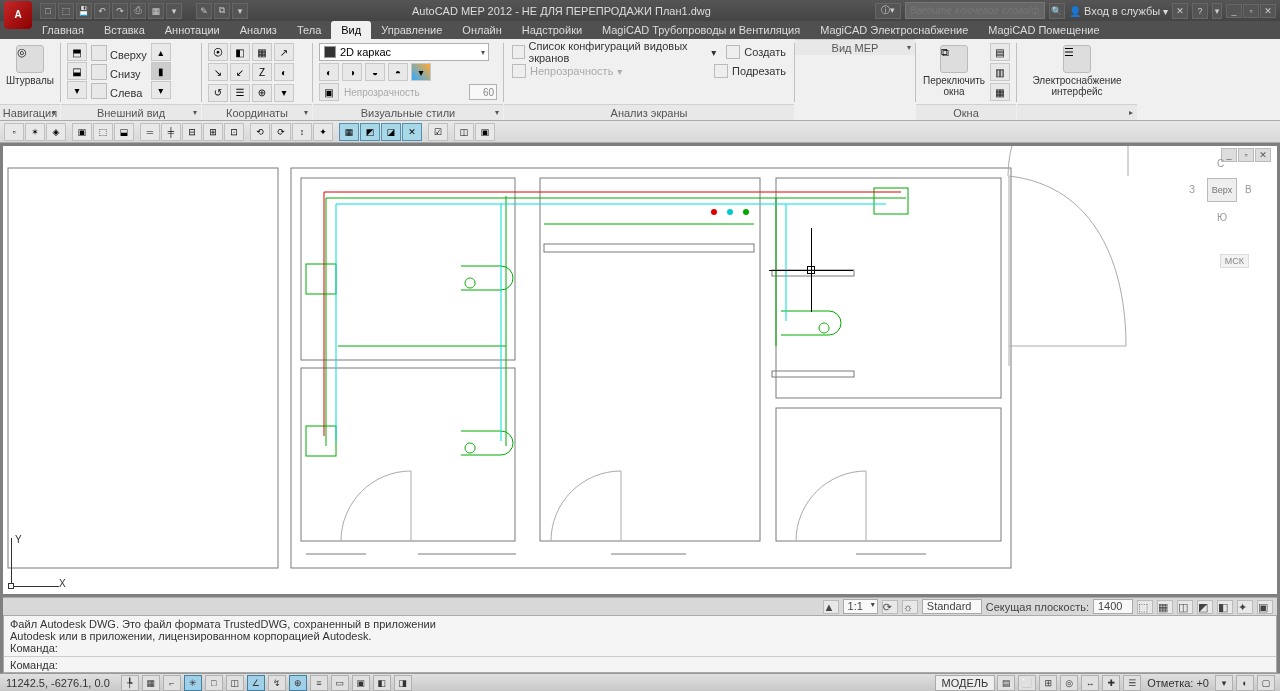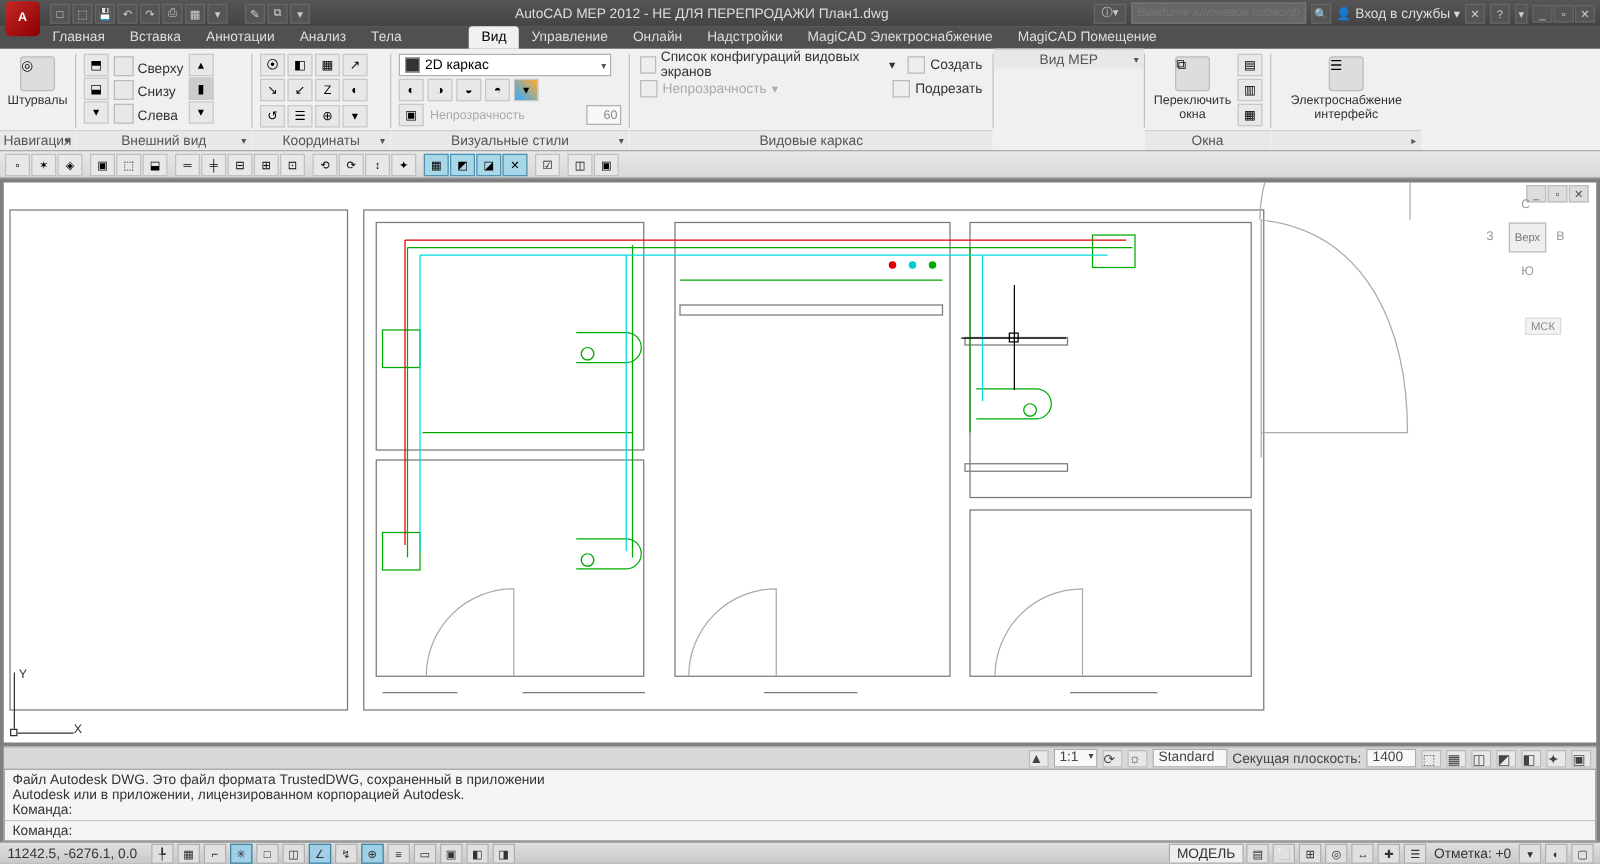--- a/index.html
+++ b/index.html
@@ -13,21 +13,21 @@
 .title-center { flex: 1; text-align: center; color: #ddd; font-size: 11px; }
 .title-right { display: flex; align-items: center; gap: 4px; margin-right: 4px; }
 .search-box { width: 140px; height: 17px; background: #666; border: 1px solid #777; color: #aaa; font-style: italic; padding: 0 4px; font-size: 10px; }
 .login-link { color: #ddd; font-size: 10px; cursor: pointer; }
 .win-btns { display: flex; gap: 1px; }
 .win-btn { width: 16px; height: 14px; background: #555; border: 1px solid #666; color: #ccc; font-size: 9px; display: flex; align-items: center; justify-content: center; cursor: pointer; }
 
 
 .menubar { height: 18px; background: #505050; display: flex; align-items: stretch; padding-left: 32px; }
 .menu-tab { padding: 1px 10px; color: #ddd; font-size: 11px; cursor: pointer; display: flex; align-items: center; }
-.menu-tab.active { background: #f0f0f0; color: #000; border-radius: 3px 3px 0 0; margin-left: 44px; }
+.menu-tab.active { background: #f0f0f0; color: #000; border-radius: 3px 3px 0 0; }
 
 
 .ribbon { height: 82px; background: #f0f0f0; display: flex; border-bottom: 1px solid #aaa; }
 .ribbon-sep-v { width: 1px; background: #c0c0c0; margin: 4px 0 18px 0; }
 .panel { display: flex; flex-direction: column; position: relative; }
 .panel-body { flex: 1; display: flex; align-items: flex-start; padding: 4px 6px 2px 6px; gap: 4px; }
 .panel-label { height: 16px; font-size: 10px; color: #555; text-align: center; border-top: 1px solid #d0d0d0; display: flex; align-items: center; justify-content: center; background: #e8e8e8; position: relative; }
 .panel-label .dd { position: absolute; right: 4px; font-size: 8px; }
 .big-btn { display: flex; flex-direction: column; align-items: center; gap: 2px; width: 54px; cursor: pointer; padding: 2px; }
 .big-btn .ico { width: 28px; height: 28px; background: #ddd; border: 1px solid #bbb; border-radius: 3px; }
@@ -141,20 +141,21 @@
 <div class="menubar" id="menubar">
     <div class="menu-tab">Главная</div>
     <div class="menu-tab">Вставка</div>
     <div class="menu-tab">Аннотации</div>
     <div class="menu-tab">Анализ</div>
     <div class="menu-tab">Тела</div>
     <div class="menu-tab active">Вид</div>
     <div class="menu-tab">Управление</div>
     <div class="menu-tab">Онлайн</div>
     <div class="menu-tab">Надстройки</div>
+    <div class="menu-tab">MagiCAD Трубопроводы и Вентиляция</div>
     <div class="menu-tab">MagiCAD Электроснабжение</div>
     <div class="menu-tab">MagiCAD Помещение</div>
   </div>
 
 <div class="ribbon">
 
   <div class="panel" style="width:60px">
     <div class="panel-body" style="justify-content:center">
       <div class="big-btn">
         <div class="ico">◎</div>
@@ -261,21 +262,21 @@
       </div>
       <div style="display:flex;gap:6px">
         <div class="ribbon-link disabled" style="flex:1"><span class="ico"></span><span>Непрозрачность</span> ▾</div>
         <div class="ribbon-link">
             <span class="ico"></span>
             <span>Подрезать</span>
           </div>
       </div>
     </div>
     <div class="panel-label">
-        <span>Видовые каркас</span>
+        <span>Анализ экраны</span>
       </div>
   </div>
   <div class="ribbon-sep-v"></div>
 
   <div class="panel" style="width:120px">
     <div class="panel-label">
         <span>Вид MEP</span>
         <span class="dd">▾</span>
       </div>
   </div>

